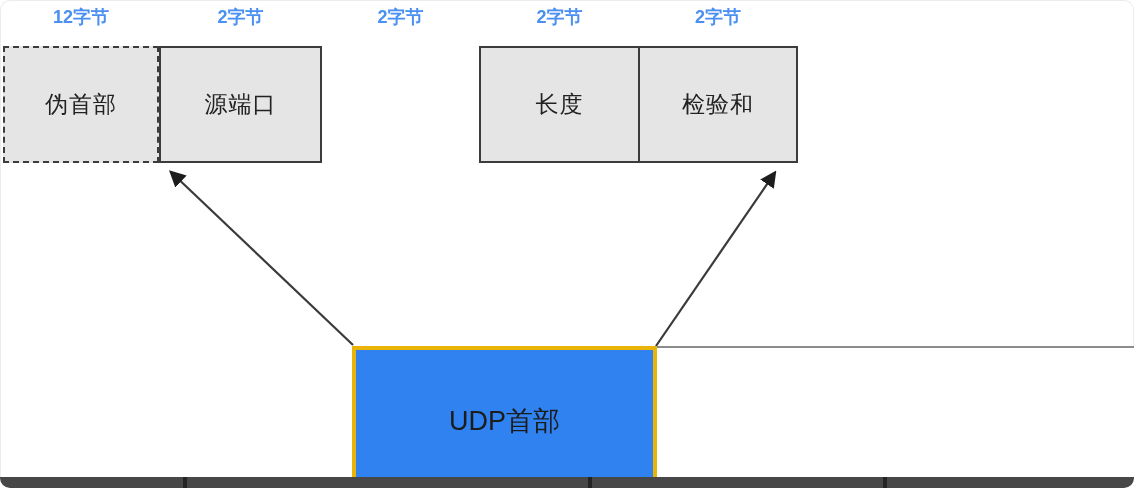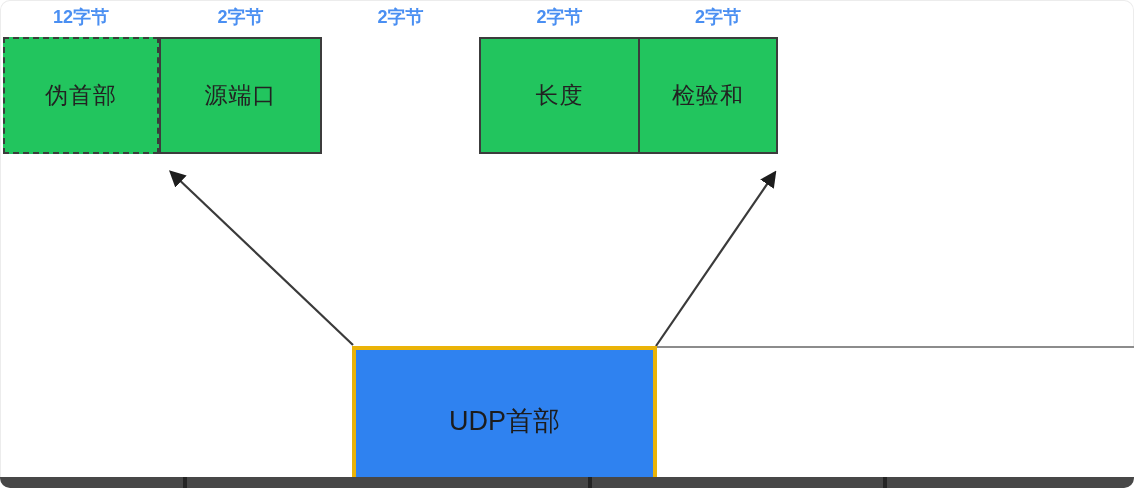--- a/index.html
+++ b/index.html
@@ -30,37 +30,37 @@
   }
   .bl0 { left: 3px;   width: 156px; }
   .bl1 { left: 159px; width: 163px; }
   .bl2 { left: 320px; width: 161px; }
   .bl3 { left: 479px; width: 161px; }
   .bl4 { left: 638px; width: 160px; }
 
   
   .field-box {
     position: absolute;
-    top: 37px;
+    top: 46px;
     height: 117px;
     box-sizing: border-box;
-    background: #22c55e;
+    background: #e5e5e5;
     border: 2px solid var(--line-dark, #3C3C3C);
     display: flex;
     align-items: center;
     justify-content: center;
     font-size: 23px;
     color: var(--text-dark, #222222);
     letter-spacing: 1px;
   }
   .fb0 { left: 3px;   width: 156px; border-style: dashed; }
   .fb1 { left: 159px; width: 163px; }
   .fb2 { left: 320px; width: 161px; }
   .fb3 { left: 479px; width: 161px; align-items: center; }
-  .fb4 { left: 638px; width: 140px; text-align: right; }
+  .fb4 { left: 638px; width: 160px; text-align: right; }
 
   
   .arrows {
     position: absolute;
     left: 0; top: 0;
     width: 1134px;
     height: 488px;
     pointer-events: none;
   }
 

